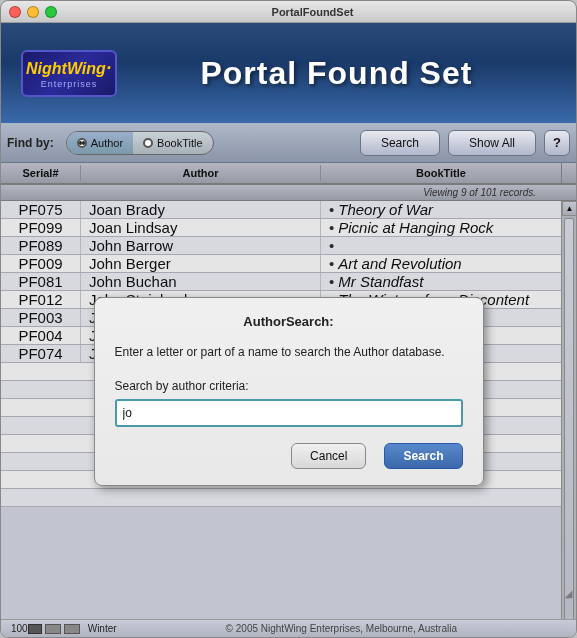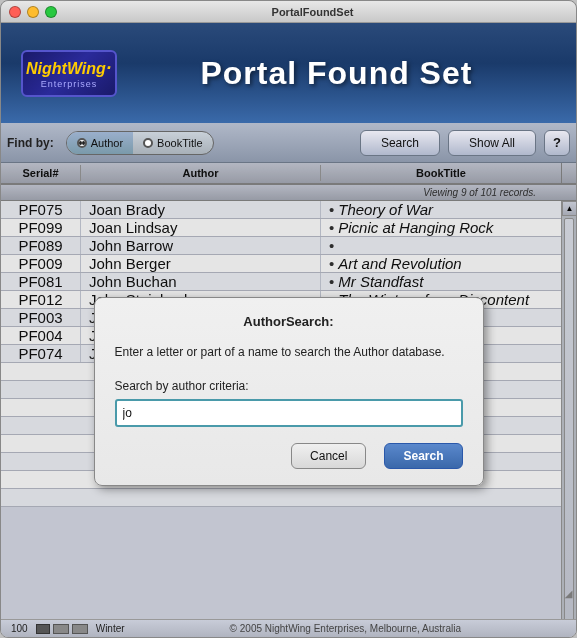--- a/index.html
+++ b/index.html
@@ -318,21 +318,20 @@
       align-items: center;
       padding: 0 10px;
       font-size: 10px;
       color: #333;
       flex-shrink: 0;
     }
 
     .zoom-level {
       font-size: 10px;
       color: #222;
-      margin-right: 8px;
     }
 
     .status-icons {
       display: flex;
       gap: 3px;
       margin-right: 8px;
     }
 
     .mode-label {
       font-size: 10px;

